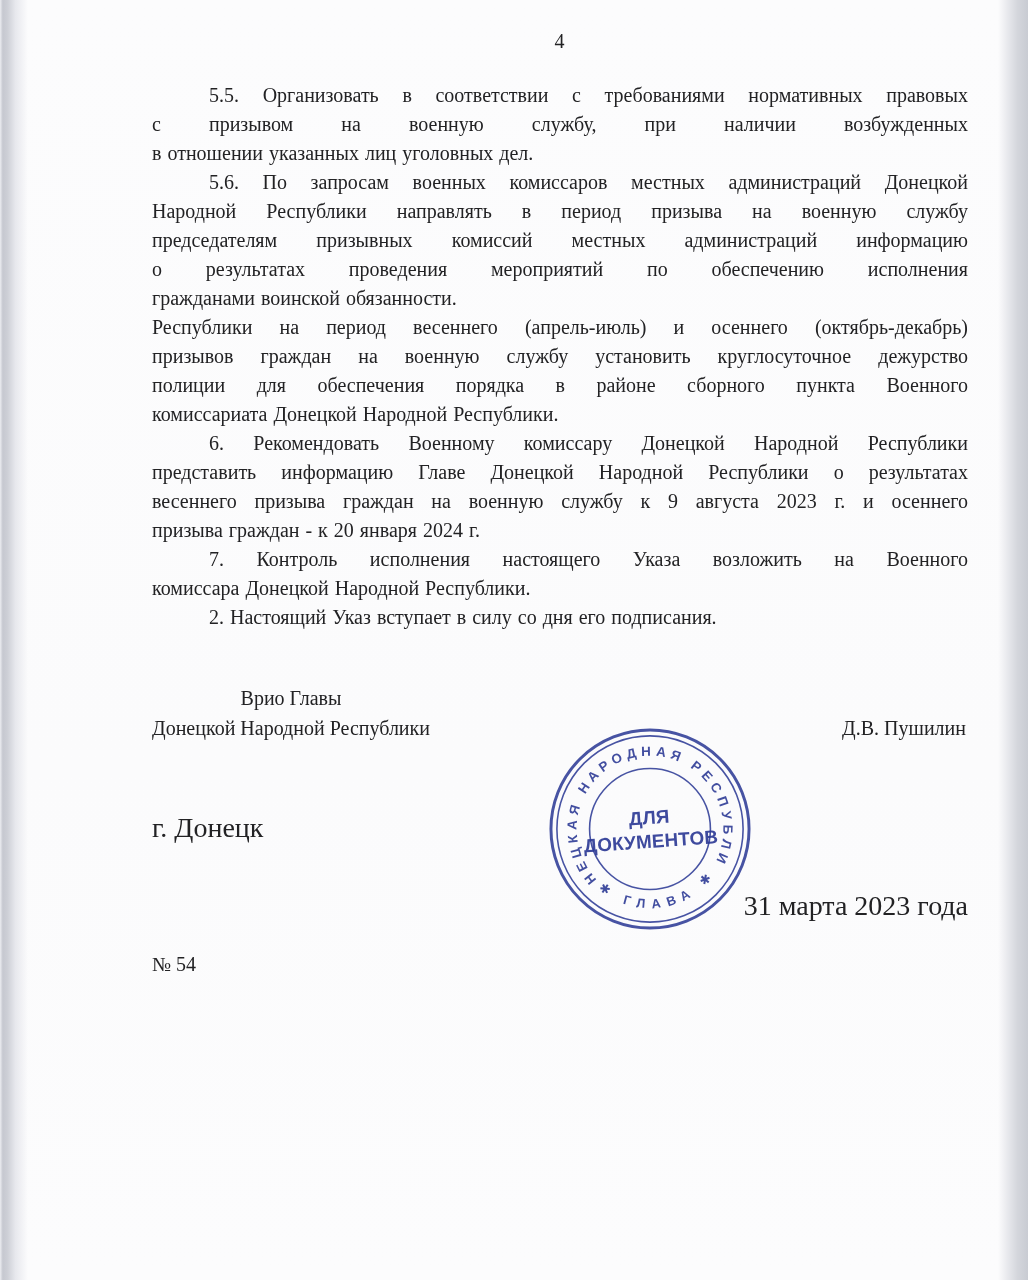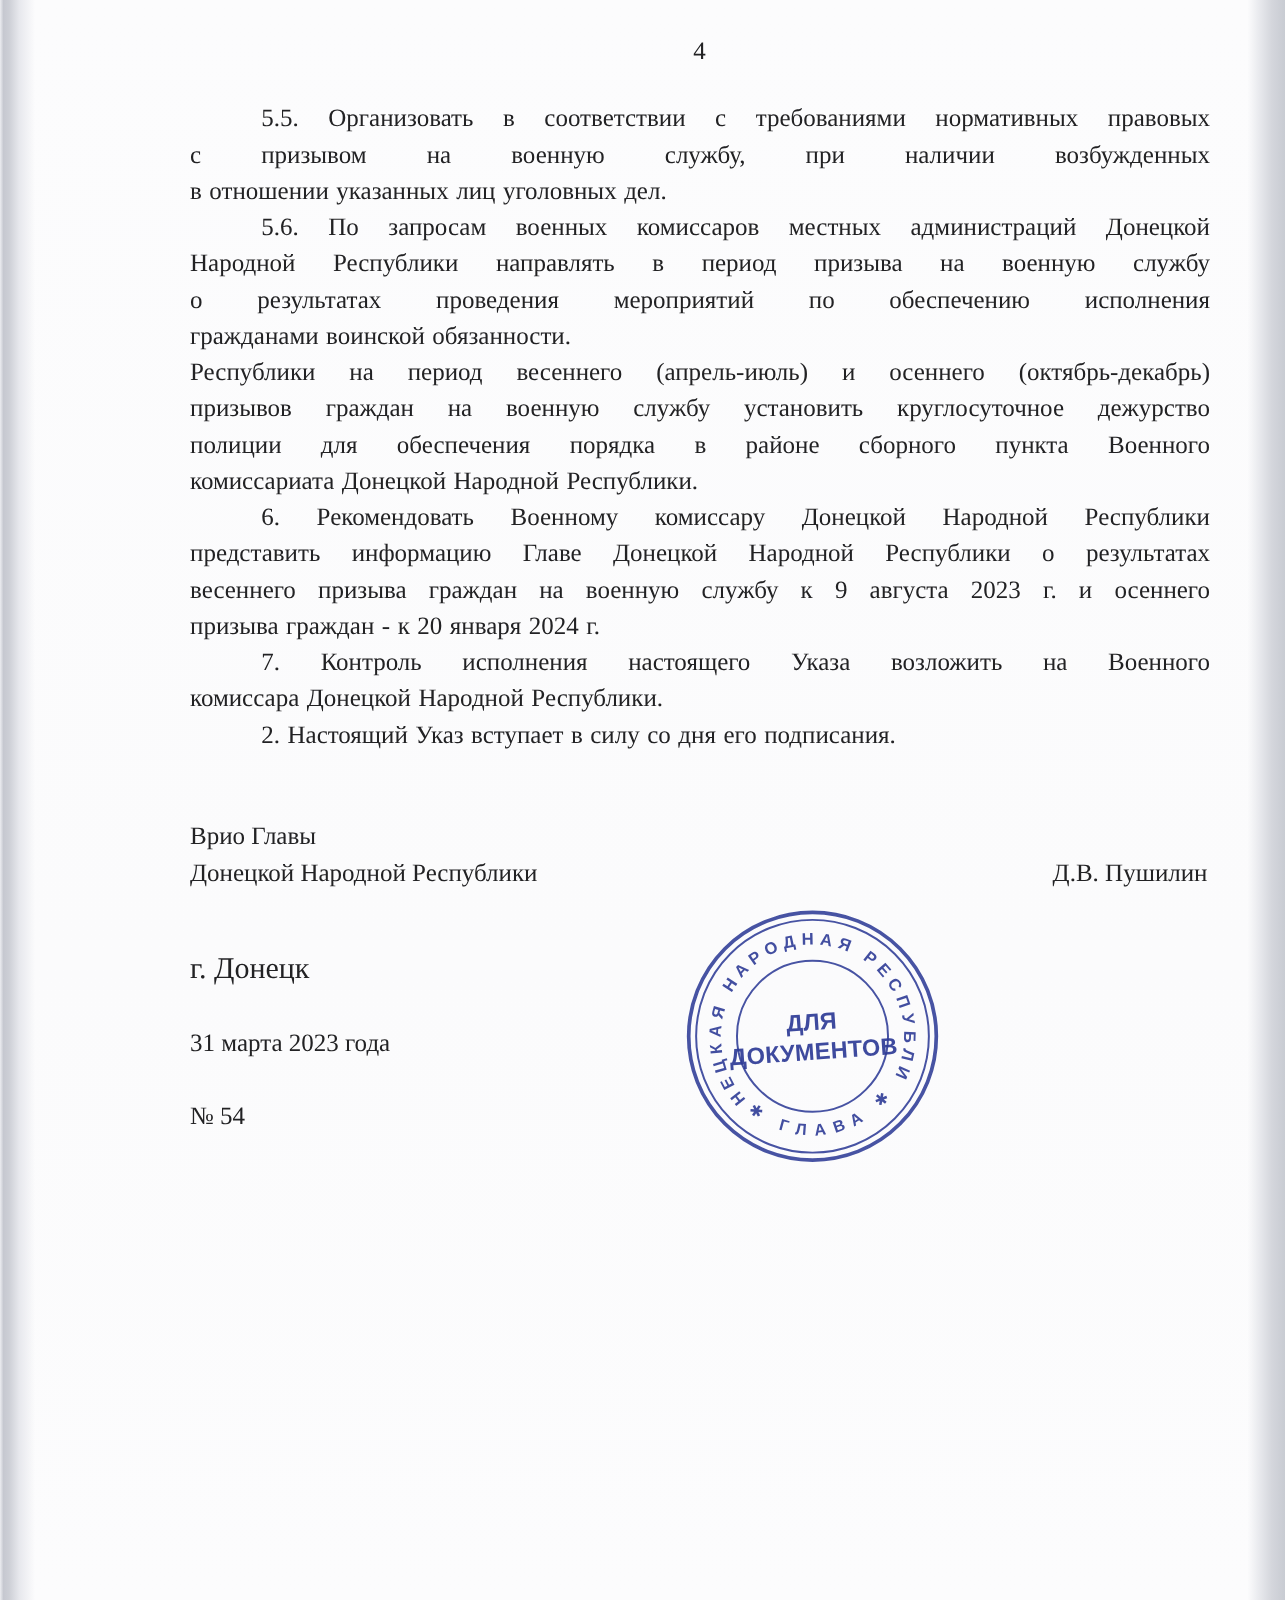--- a/index.html
+++ b/index.html
@@ -46,24 +46,24 @@
   .line.first { text-indent: 57px; }
   .line.last { text-align-last: left; }
   .signature-row {
     margin-top: 51px;
     display: flex;
     align-items: flex-end;
     justify-content: space-between;
     font-size: 20px;
     line-height: 30px;
   }
-  .signature-position { }
+  .signature-position { text-align: center; }
   .signature-name { text-align: right; padding-right: 2px; }
-  .footer-place { margin-top: 46px; font-size: 24px; line-height: 30px; }
-  .footer-date  { margin-top: 30px; font-size: 20px; line-height: 30px; }
+  .footer-place { margin-top: 70px; font-size: 28px; line-height: 30px; }
+  .footer-date  { margin-top: 48px; font-size: 28px; line-height: 30px; text-align: right; }
   .footer-number{ margin-top: 28px; font-size: 20px; line-height: 30px; }
   .stamp {
     position: absolute;
     left: 546px;
     top: 725px;
     width: 208px;
     height: 208px;
   }
   .stamp .ring-txt {
     font-family: "Liberation Sans", "DejaVu Sans", sans-serif;
@@ -91,20 +91,21 @@
     <div class="doc-body">
 
     <div class="para">
           <div class="line first">5.5. Организовать в соответствии с требованиями нормативных правовых</div>
           <div class="line">с призывом на военную службу, при наличии возбужденных</div>
           <div class="line last">в отношении указанных лиц уголовных дел.</div>
         </div>
         <div class="para">
           <div class="line first">5.6. По запросам военных комиссаров местных администраций Донецкой</div>
           <div class="line">Народной Республики направлять в период призыва на военную службу</div>
+          <div class="line">председателям призывных комиссий местных администраций информацию</div>
           <div class="line">о результатах проведения мероприятий по обеспечению исполнения</div>
           <div class="line last">гражданами воинской обязанности.</div>
         </div>
         <div class="para">
           <div class="line">Республики на период весеннего (апрель-июль) и осеннего (октябрь-декабрь)</div>
           <div class="line">призывов граждан на военную службу установить круглосуточное дежурство</div>
           <div class="line">полиции для обеспечения порядка в районе сборного пункта Военного</div>
           <div class="line last">комиссариата Донецкой Народной Республики.</div>
         </div>
         <div class="para spaced">

